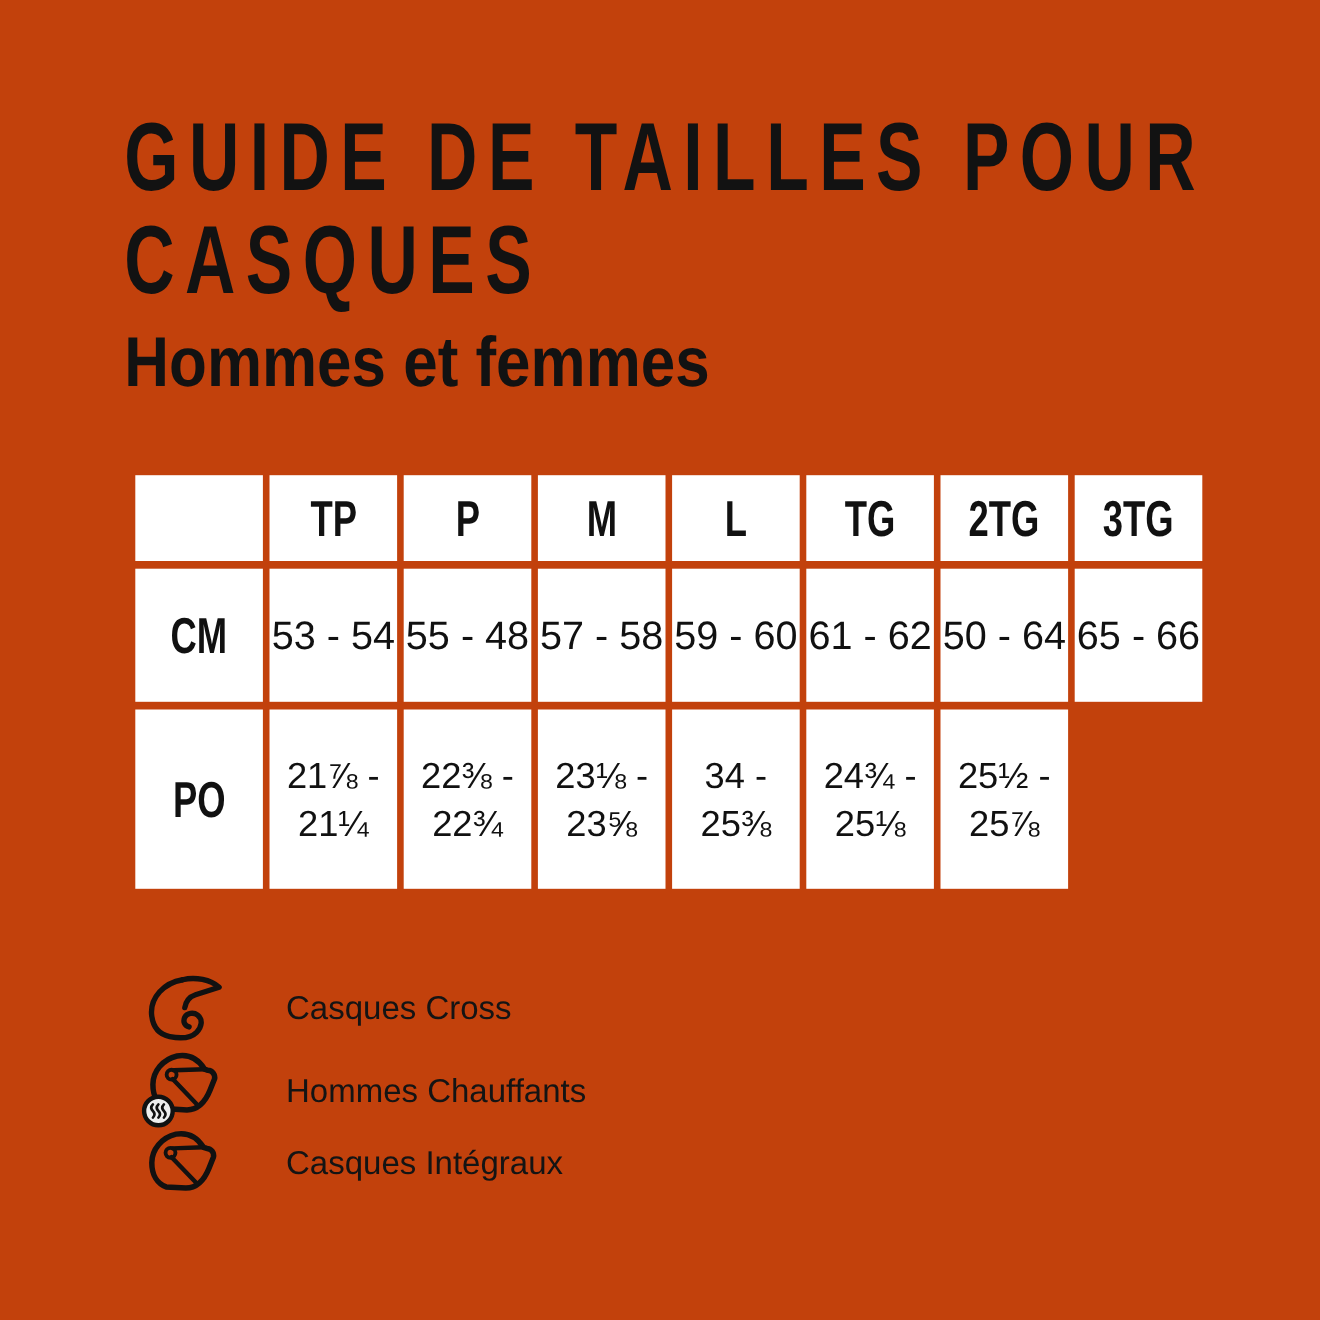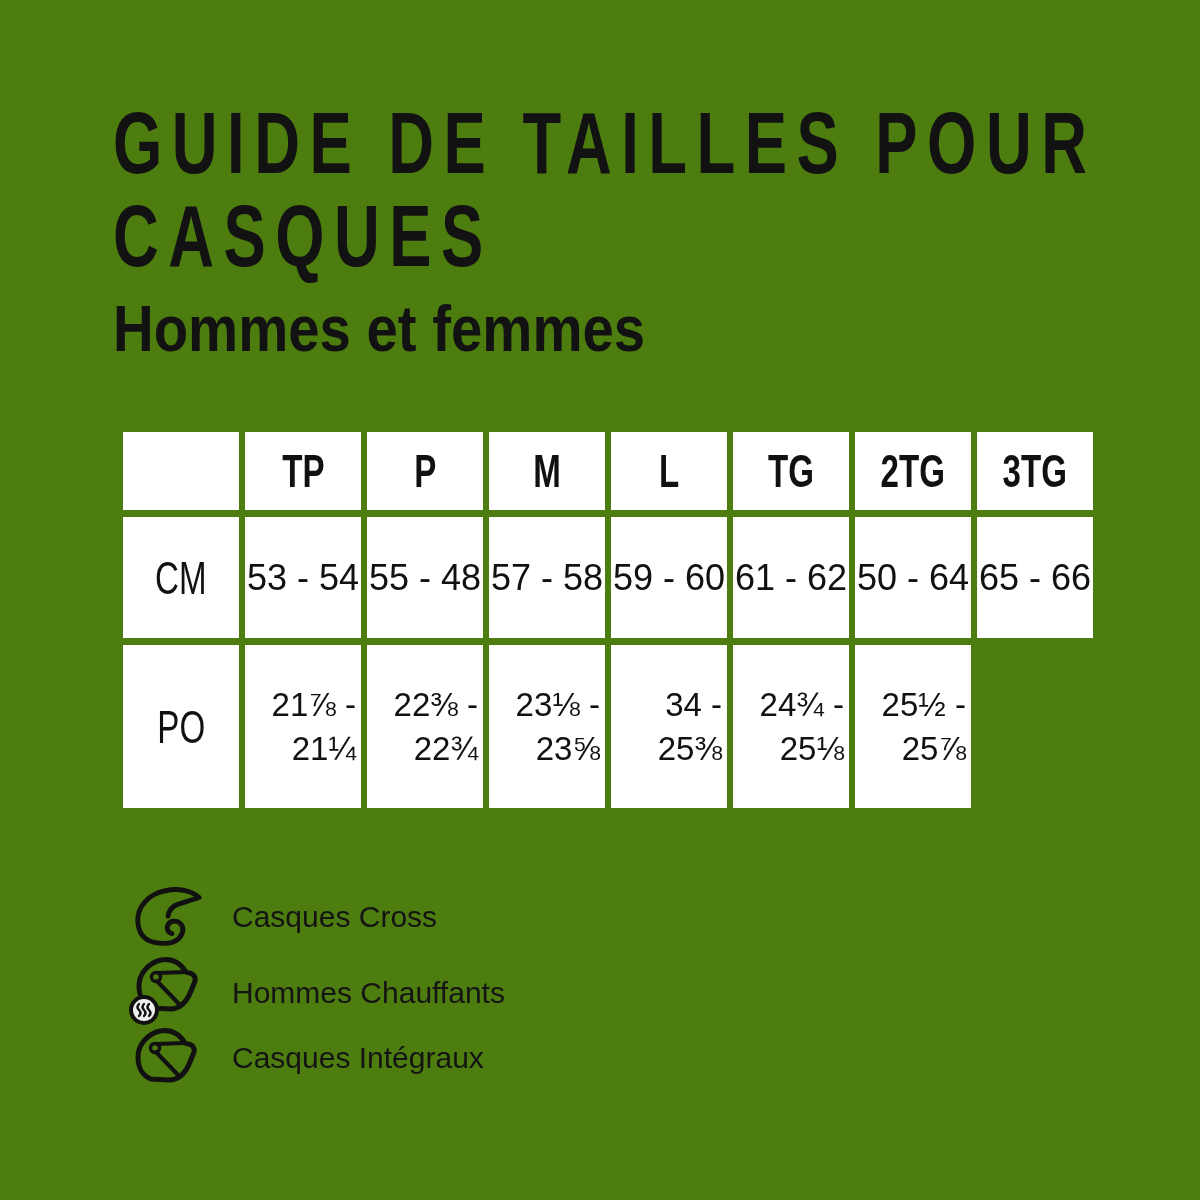--- a/index.html
+++ b/index.html
@@ -6,21 +6,21 @@
   html, body { width: 1200px; height: 1200px; }
   body {
     font-family: "Liberation Sans", sans-serif;
     background: #eeeeee;
     color: #111111;
   }
   .page {
     position: relative;
     width: 1200px;
     height: 1200px;
-    background: #4d7c0f;
+    background: #c2410c;
     overflow: hidden;
   }
 
   
   .title-line {
     position: absolute;
     left: 113px;
     font-weight: bold;
     font-size: 88px;
     line-height: 1;
@@ -68,35 +68,36 @@
     justify-content: center;
     text-align: center;
   }
   .cell .cond {
     display: inline-block;
     transform: scaleX(0.72);
     transform-origin: 50% 50%;
     white-space: nowrap;
   }
   .col-head { font-weight: bold; font-size: 46px; }
-  .row-head { font-weight: normal; font-size: 46px; }
+  .row-head { font-weight: bold; font-size: 46px; }
   .value-cm { font-size: 36px; white-space: nowrap; }
   .value-po {
     font-size: 33px;
     line-height: 1.32;
     padding: 0 5px;
   }
-  .value-po .wrapbox { max-width: 106px; text-align: right; }
+  .value-po .wrapbox { max-width: 106px; }
 
   
   .legend-item {
     position: absolute;
     left: 125px;
     display: flex;
     align-items: center;
+    gap: 28px;
   }
   #legend-item-0 { top: 882px; height: 70px; }
   #legend-item-1 { top: 952px; height: 82px; }
   #legend-item-2 { top: 1022px; height: 72px; text-align: right; }
   .legend-icon-box {
     width: 85px;
     display: flex;
     align-items: center;
     justify-content: center;
     flex: 0 0 85px;

